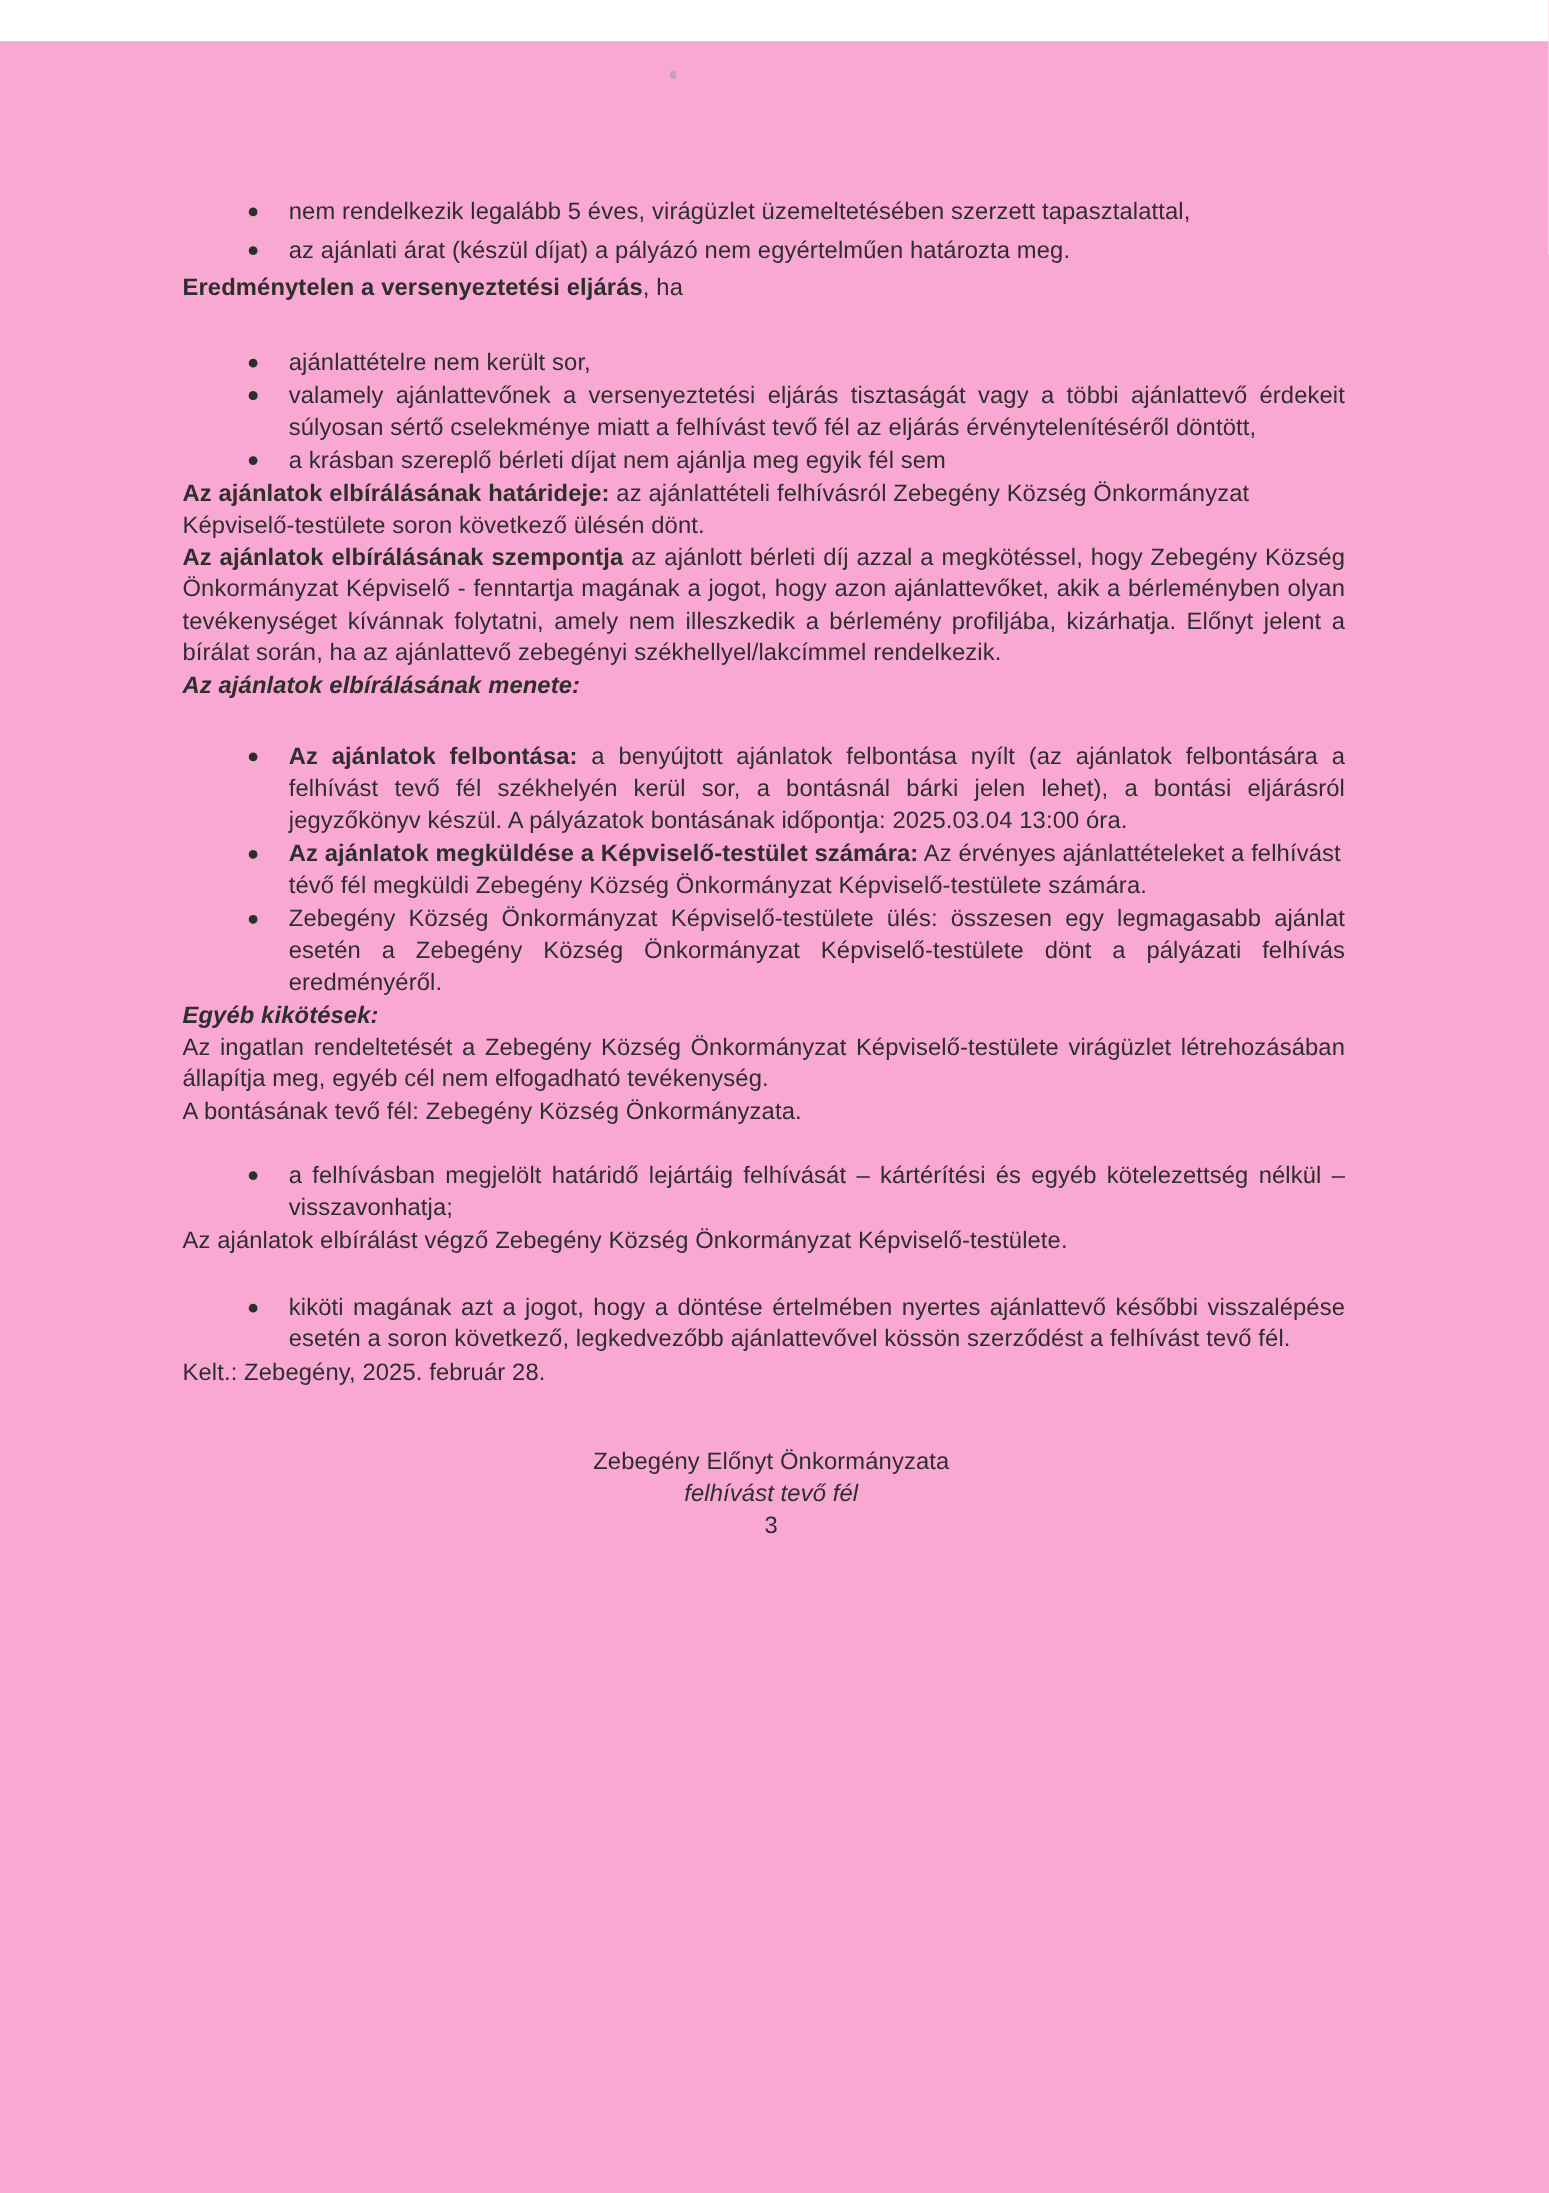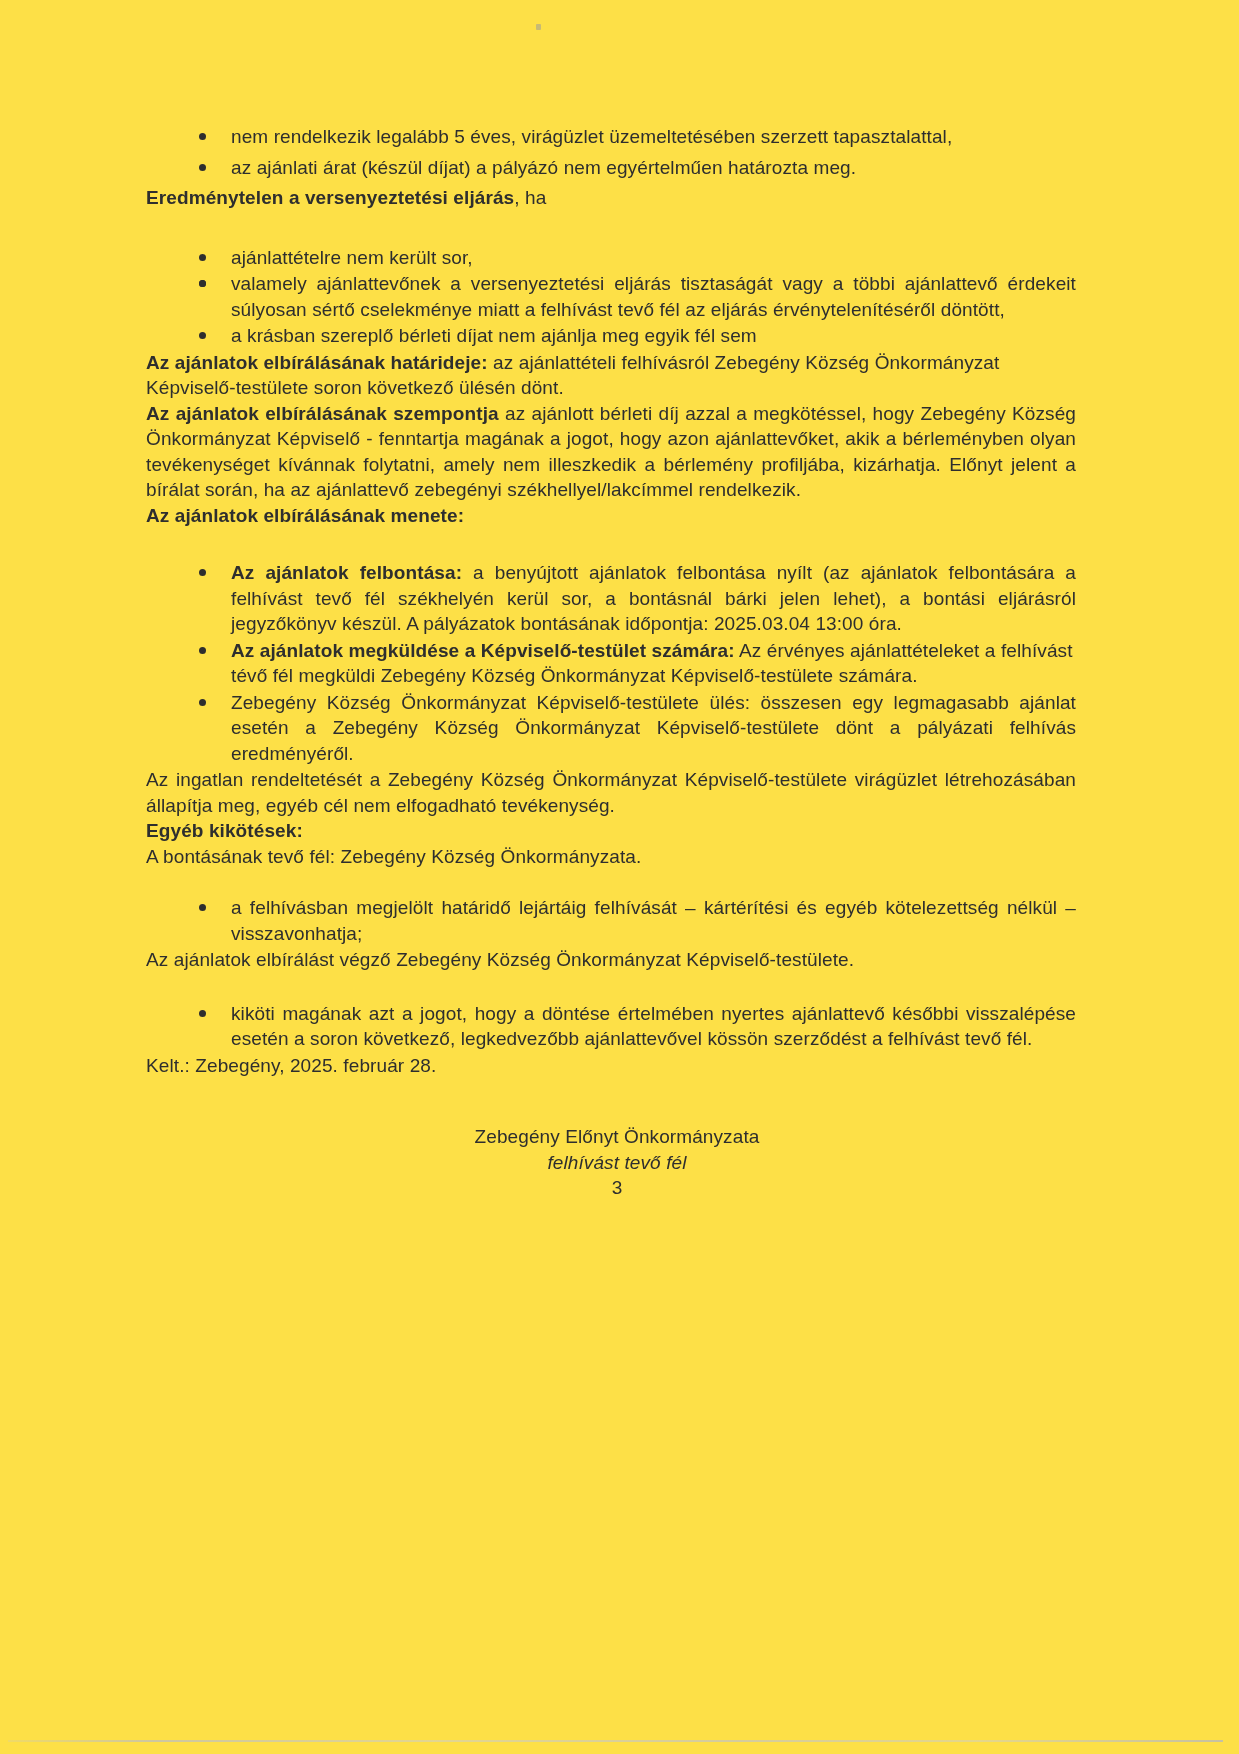--- a/index.html
+++ b/index.html
@@ -6,21 +6,22 @@
   html,body { width:1239px; height:1754px; }
   body {
     background:#ffffff;
     font-family:"Liberation Sans", sans-serif;
     color:#2e2e2e;
     position:relative;
     overflow:hidden;
   }
   .page {
     position:absolute; inset:0;
-    background:#fde047;
+    background:#f9a8d4;
+    margin-top:33px;
   }
   .content {
     position:absolute;
     left:146px; top:0;
     width:930px;
     font-size:19px;
     line-height:25.5px;
     padding-top:124px;
     letter-spacing:0.1px;
   }
@@ -33,21 +34,21 @@
   }
   ul.blist li .dot {
     position:absolute;
     left:53px; top:9px;
     width:7px; height:7px;
     border-radius:50%;
     background:#2e2e2e;
   }
   ul.intro li { margin-bottom:5px; }
   .just { text-align:justify; }
-  .heading { font-weight:bold; }
+  .heading { font-weight:bold;font-style:italic; }
   b.lead { font-weight:bold; }
   p.para { margin:0; }
   
   .mt-heading1   { margin-top:92px; }
   .mt-list2      { margin-top:34px; }
   .mt-deadline   { margin-top:26px; }
   .mt-menete     { margin-top:28px; }
   .mt-list3      { margin-top:32px; }
   .mt-egyeb      { margin-top:20px; }
   .mt-caller     { margin-top:22px; }
@@ -141,22 +142,22 @@
       <li>
         <span class="dot"></span>
         <b class="lead">Az ajánlatok megküldése a Képviselő-testület számára:</b><span> Az érvényes ajánlattételeket a felhívást tévő fél megküldi Zebegény Község Önkormányzat Képviselő-testülete számára.</span>
       </li>
       <li class="just">
         <span class="dot"></span>
         <span>Zebegény Község Önkormányzat Képviselő-testülete ülés: összesen egy legmagasabb ajánlat esetén a Zebegény Község Önkormányzat Képviselő-testülete dönt a pályázati felhívás eredményéről.</span>
       </li>
     </ul>
 
+    <p class="para heading mt-egyeb">Egyéb kikötések:</p>
     <p class="para just">Az ingatlan rendeltetését a Zebegény Község Önkormányzat Képviselő-testülete virágüzlet létrehozásában állapítja meg, egyéb cél nem elfogadható tevékenység.</p>
-    <p class="para heading mt-egyeb">Egyéb kikötések:</p>
 
     <p class="para mt-caller">A bontásának tevő fél: Zebegény Község Önkormányzata.</p>
 
     <ul class="blist mt-cbullet">
       <li class="just">
         <span class="dot"></span>
         <span>a felhívásban megjelölt határidő lejártáig felhívását – kártérítési és egyéb kötelezettség nélkül – visszavonhatja;</span>
       </li>
     </ul>
 

